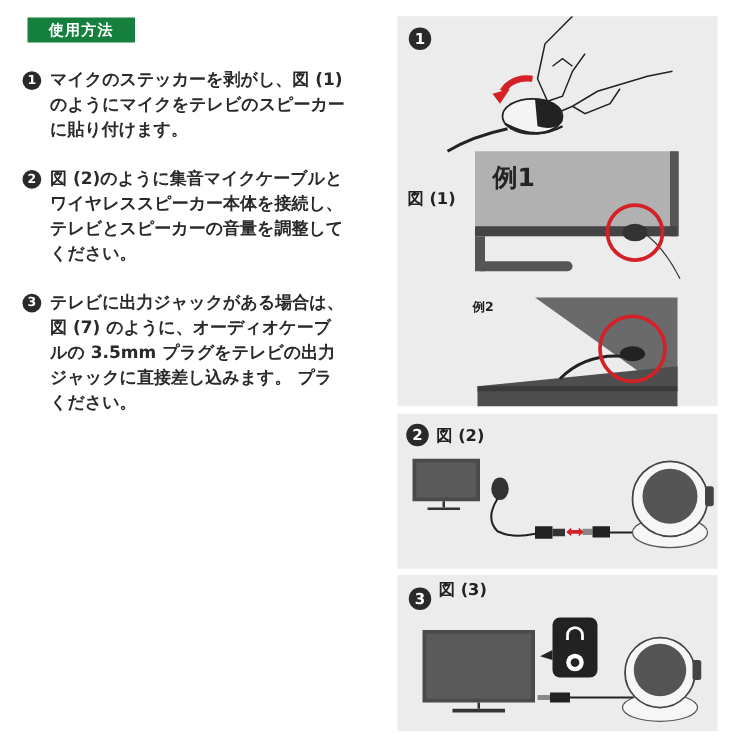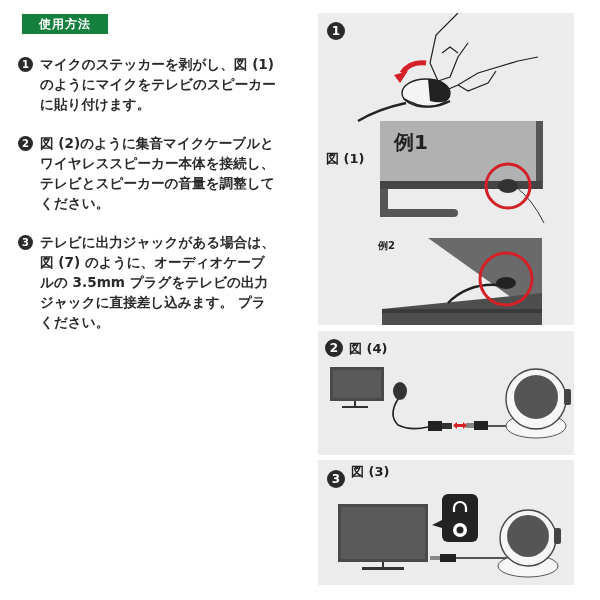--- a/index.html
+++ b/index.html
@@ -121,21 +121,21 @@
       <polygon points="149,94.5 145,91 145,98"></polygon>
     </g>
     <g>
       <ellipse cx="218" cy="95" rx="30" ry="12" fill="#f6f6f6" stroke="#555"></ellipse>
       <circle cx="218" cy="68" r="30" fill="#f6f6f6" stroke="#444" stroke-width="1.4"></circle>
       <circle cx="218" cy="66" r="22" fill="#555"></circle>
       <rect x="246" y="58" width="7" height="16" rx="2" fill="#444"></rect>
     </g>
   </svg>
   <div class="pnum" style="left:7px; top:8px;">2</div>
-  <div class="plabel" style="left:31px; top:9px;">図 (4)</div>
+  <div class="plabel" style="left:31px; top:9px;">図 (2)</div>
 </div>
 
 <div class="panel p3">
   <svg width="256" height="125" viewBox="0 0 256 125">
     <g>
       <rect x="20" y="44" width="90" height="58" fill="#4a4a4a"></rect>
       <rect x="23" y="47" width="84" height="52" fill="#5a5a5a"></rect>
       <rect x="64" y="102" width="2" height="5" fill="#333"></rect>
       <rect x="44" y="107" width="42" height="3" fill="#333"></rect>
     </g>

